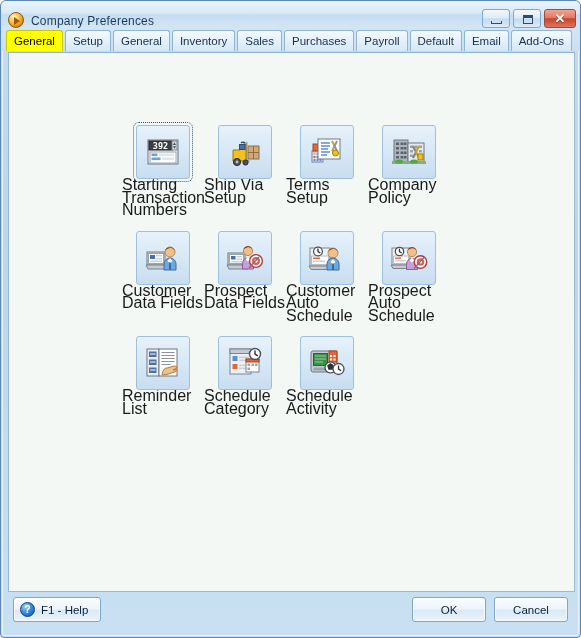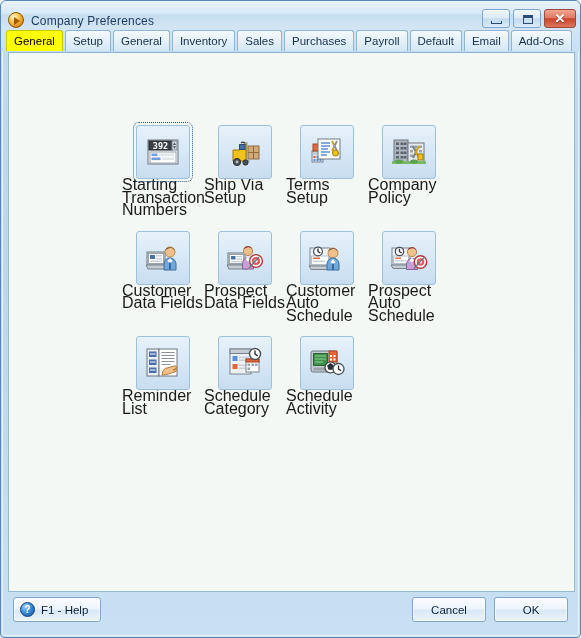--- a/index.html
+++ b/index.html
@@ -542,16 +542,16 @@
         </div>
       </div>
   </div>
 
   <div class="footer">
     <div class="btn help">
       <span class="help-icon">?</span>
       <span>F1 - Help</span>
     </div>
     <div class="spacer"></div>
+    <div class="btn">OK</div>
     <div class="btn">Cancel</div>
-    <div class="btn">OK</div>
   </div>
 </div>
 
 </body></html>

